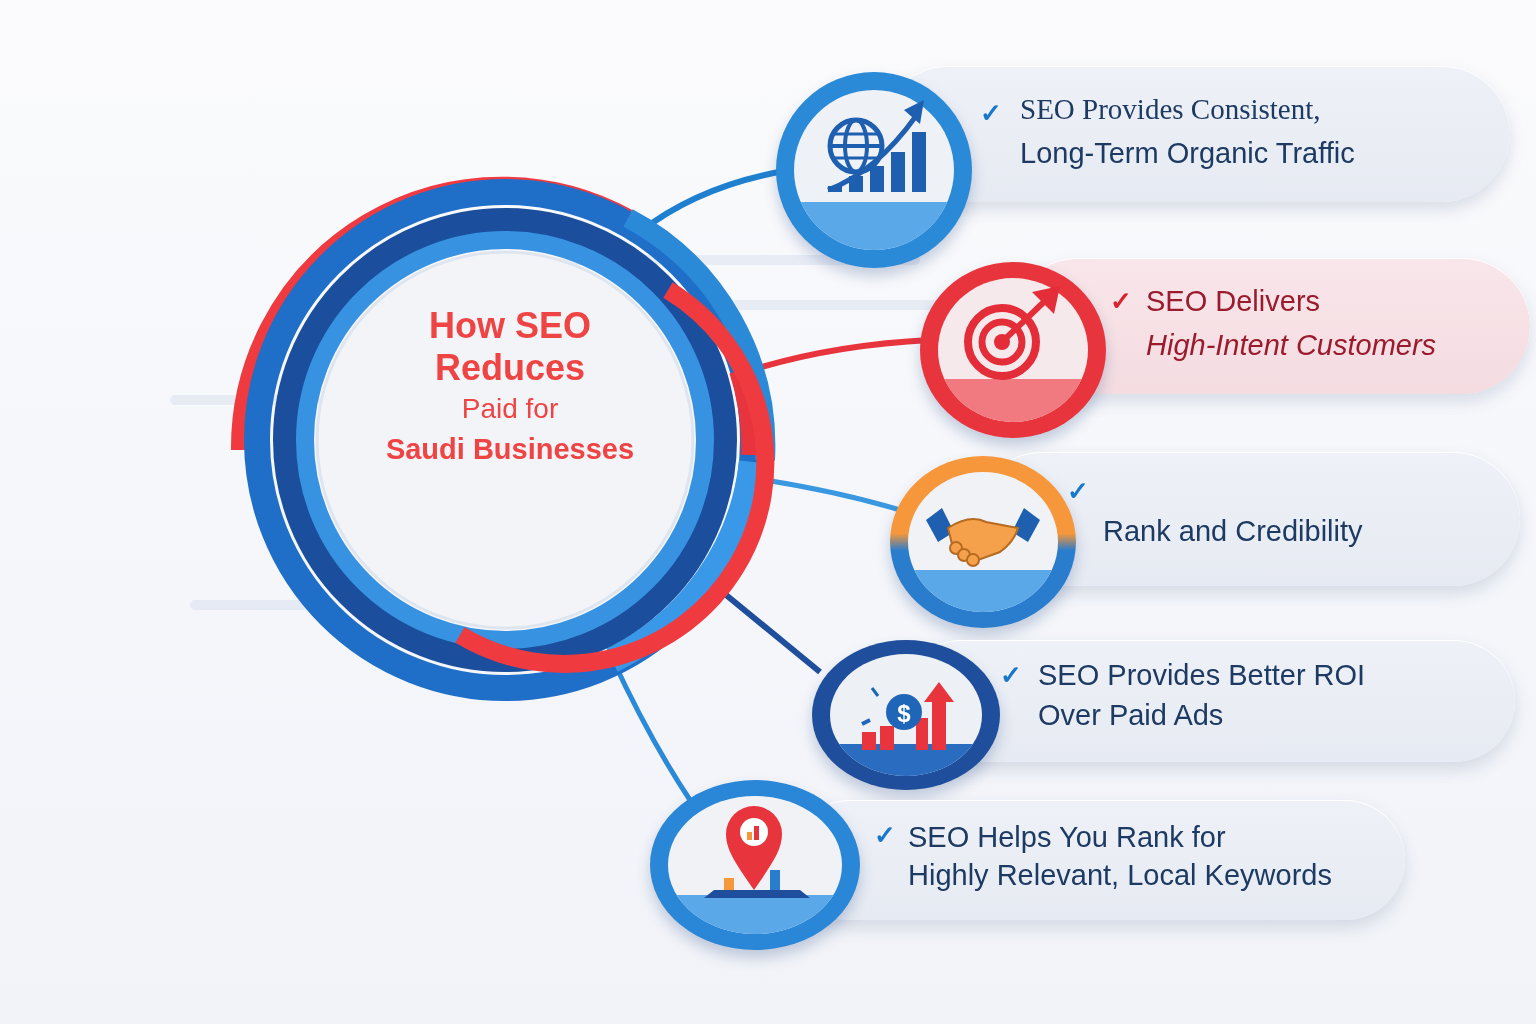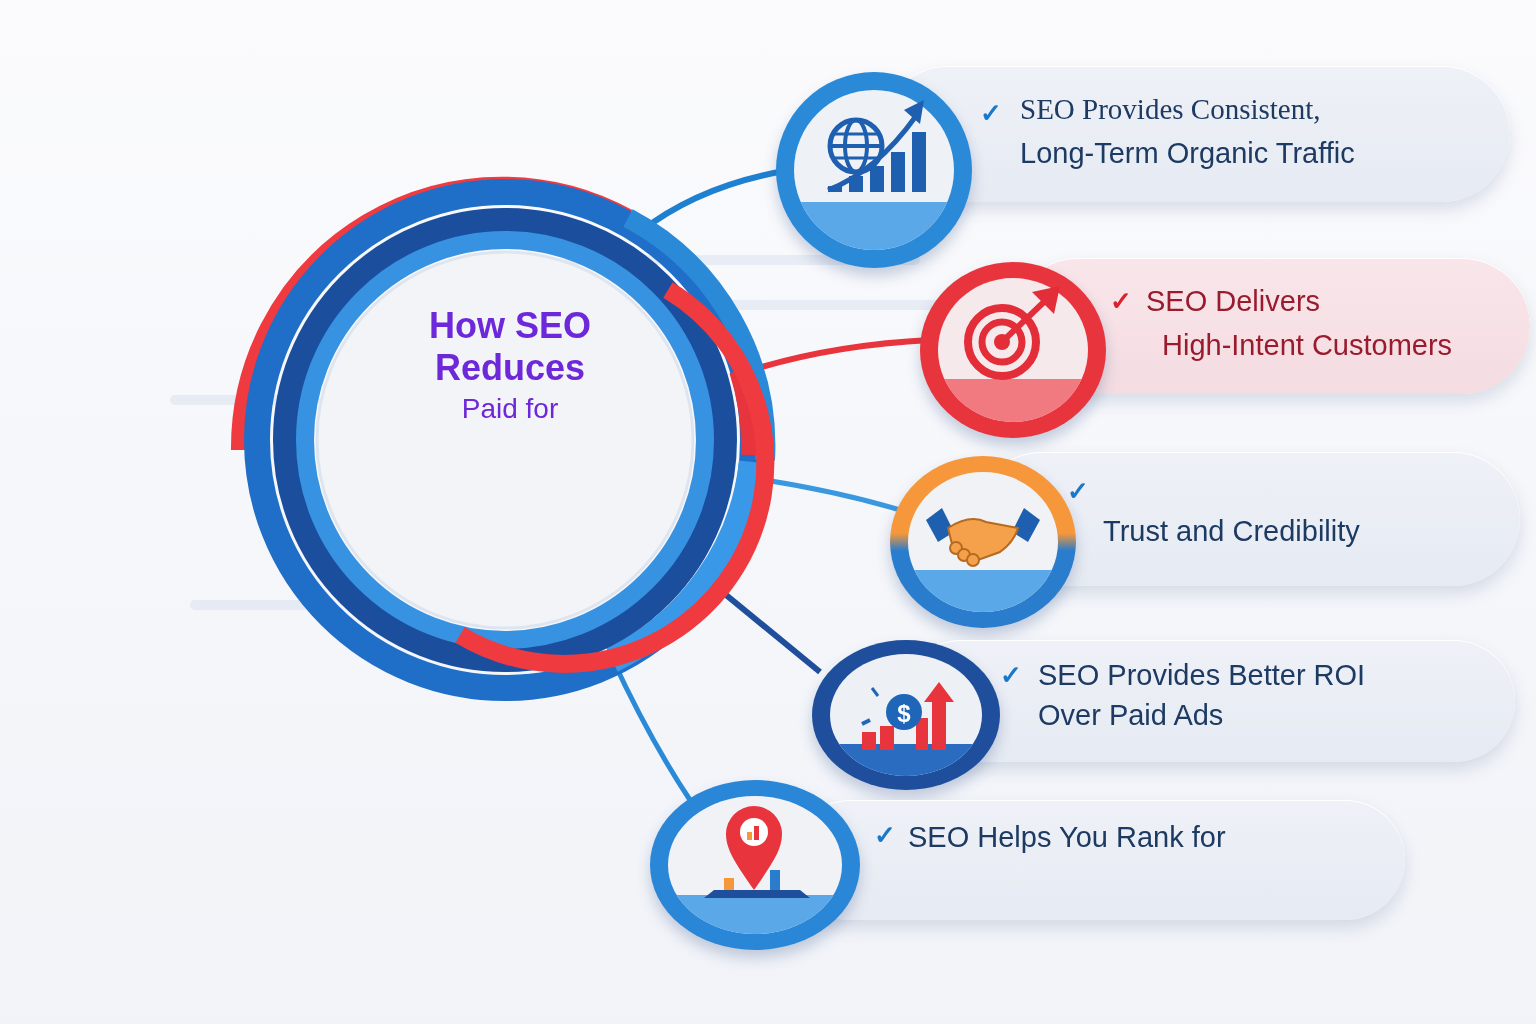--- a/index.html
+++ b/index.html
@@ -32,21 +32,21 @@
     }
     .badge-inner {
       position: absolute; border-radius: 50%; overflow: hidden;
       background: #eef1f6;
     }
     .badge-inner .shade { position: absolute; left: 0; right: 0; bottom: 0; height: 30%; }
     .badge svg { position: absolute; }
 
     
     .hub-text {
-      position: absolute; left: 330px; top: 305px; width: 360px; text-align: center; color: #6d28d9;
+      position: absolute; left: 330px; top: 305px; width: 360px; text-align: center; color: #ef4444;
     }
     .hub-line1 { font-size: 36px; font-weight: bold; line-height: 42px; }
     .hub-line2 { font-size: 28px; line-height: 40px; }
     .hub-line3 { font-size: 29px; font-weight: bold; line-height: 40px; }
   </style>
 </head>
 <body>
 
 <div class="layer">
   <div class="streak" style="left:560px;top:255px;width:360px;"></div>
@@ -79,20 +79,21 @@
   <path d="M668 290 A200 200 0 0 1 460 635" stroke="#ef3b40" stroke-width="18" fill="none"></path>
 
   <circle cx="505" cy="440" r="188" fill="#f3f4f8"></circle>
   <circle cx="505" cy="440" r="188" fill="none" stroke="#dfe5ef" stroke-width="3"></circle>
 </svg>
 
 <div class="hub-text">
   <div class="hub-line1">How SEO</div>
   <div class="hub-line1">Reduces</div>
   <div class="hub-line2">Paid for</div>
+  <div class="hub-line3">Saudi Businesses</div>
 </div>
 
 <div class="pill blue" style="left:880px;top:66px;width:630px;height:136px;">
   <span class="check" style="left:100px;top:32px;">✓</span>
   <span class="pill-text" style="left:140px;top:22px;font-family:Liberation Serif, serif;">SEO Provides Consistent,</span>
   <span class="pill-text" style="left:140px;top:66px;text-align:center;">Long-Term Organic Traffic</span>
 </div>
 <div class="badge" style="left:776px;top:72px;width:196px;height:196px;background:#2a8ad8;">
   <div class="badge-inner" style="left:18px;top:18px;width:160px;height:160px;">
     <div class="shade" style="background:#5aa8e8;"></div>
@@ -109,38 +110,38 @@
     <rect x="73" y="104" width="14" height="16" fill="#1f5fb0"></rect>
     <rect x="94" y="94" width="14" height="26" fill="#1f5fb0"></rect>
     <rect x="115" y="80" width="14" height="40" fill="#1f5fb0"></rect>
     <rect x="136" y="60" width="14" height="60" fill="#1f5fb0"></rect>
   </svg>
 </div>
 
 <div class="pill red" style="left:1010px;top:258px;width:520px;height:136px;">
   <span class="check" style="left:100px;top:28px;">✓</span>
   <span class="pill-text" style="left:136px;top:22px;">SEO Delivers</span>
-  <span class="pill-text" style="left:152px;top:66px;">High-Intent Customers</span>
+  <span class="pill-text" style="left:136px;top:66px;font-style:italic;">High-Intent Customers</span>
 </div>
 <div class="badge" style="left:920px;top:262px;width:186px;height:176px;background:#e8343c;border-radius:50%;">
   <div class="badge-inner" style="left:18px;top:16px;width:150px;height:144px;background:#f6e9ec;">
     <div class="shade" style="background:#f07a80;"></div>
   </div>
   <svg width="186" height="176" viewBox="0 0 186 176">
     <circle cx="82" cy="80" r="34" fill="none" stroke="#e32d38" stroke-width="8"></circle>
     <circle cx="82" cy="80" r="20" fill="none" stroke="#e32d38" stroke-width="7"></circle>
     <circle cx="82" cy="80" r="8" fill="#e32d38"></circle>
     <line x1="84" y1="78" x2="126" y2="38" stroke="#e32d38" stroke-width="6"></line>
     <polygon points="112,30 140,24 134,52" fill="#e32d38"></polygon>
   </svg>
 </div>
 
 <div class="pill blue" style="left:975px;top:452px;width:545px;height:134px;">
   <span class="check" style="left:92px;top:24px;">✓</span>
-  <span class="pill-text" style="left:128px;top:58px;">Trust and Credibility</span>
+  <span class="pill-text" style="left:128px;top:58px;">Rank and Credibility</span>
 </div>
 <div class="badge" style="left:890px;top:456px;width:186px;height:172px;background:linear-gradient(180deg,#f5973a 0%,#f5973a 45%,#2a7ccc 55%,#2a7ccc 100%);">
   <div class="badge-inner" style="left:18px;top:16px;width:150px;height:140px;background:#f1f2f6;">
     <div class="shade" style="background:#5aa8e8;"></div>
   </div>
   <svg width="186" height="172" viewBox="0 0 186 172">
     <polygon points="36,64 52,52 64,76 48,86" fill="#1f5fb0"></polygon>
     <polygon points="150,64 134,52 122,76 138,86" fill="#1f5fb0"></polygon>
     <path d="M58 72 Q80 58 96 66 L128 72 Q124 86 110 96 L88 104 Q70 100 62 88 Z" fill="#f5a04a" stroke="#b56a20" stroke-width="2"></path>
     <circle cx="66" cy="92" r="6" fill="#f5a04a" stroke="#b56a20" stroke-width="2"></circle>
@@ -167,20 +168,21 @@
     <circle cx="92" cy="72" r="18" fill="#1f66b8"></circle>
     <text x="92" y="82" text-anchor="middle" font-size="24" font-weight="bold" fill="#fff" font-family="Liberation Sans, sans-serif">$</text>
     <line x1="60" y1="48" x2="66" y2="56" stroke="#1f66b8" stroke-width="3"></line>
     <line x1="50" y1="84" x2="58" y2="80" stroke="#1f66b8" stroke-width="4"></line>
   </svg>
 </div>
 
 <div class="pill blue" style="left:790px;top:800px;width:615px;height:120px;">
   <span class="check" style="left:84px;top:20px;">✓</span>
   <span class="pill-text" style="left:118px;top:16px;">SEO Helps You Rank for</span>
+  <span class="pill-text" style="left:118px;top:54px;">Highly Relevant, Local Keywords</span>
 </div>
 <div class="badge" style="left:650px;top:780px;width:210px;height:170px;background:#2a86d6;">
   <div class="badge-inner" style="left:18px;top:16px;width:174px;height:138px;background:#f0f2f6;">
     <div class="shade" style="background:#5aa8e8;height:28%;"></div>
   </div>
   <svg width="210" height="170" viewBox="0 0 210 170">
     <rect x="74" y="98" width="10" height="16" fill="#f5973a"></rect>
     <rect x="120" y="90" width="10" height="24" fill="#2a7ccc"></rect>
     <path d="M104 110 C86 84 76 70 76 54 A28 28 0 0 1 132 54 C132 70 122 84 104 110 Z" fill="#e8343c"></path>
     <circle cx="104" cy="52" r="14" fill="#fff"></circle>

